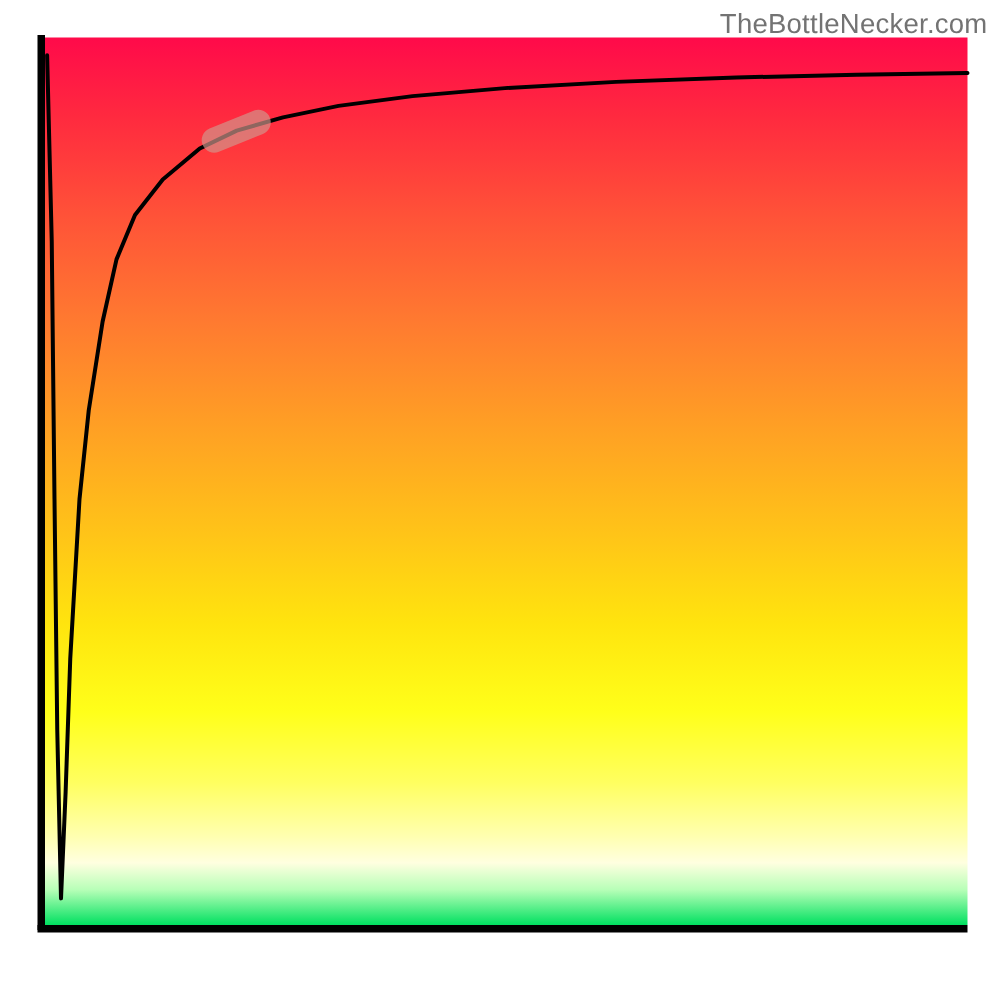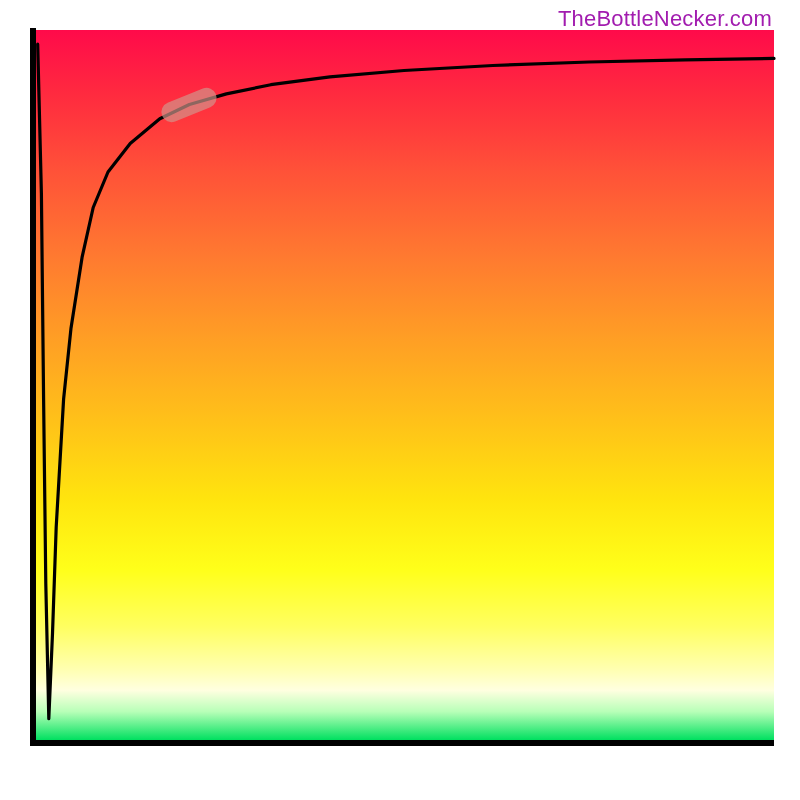--- a/index.html
+++ b/index.html
@@ -59,24 +59,24 @@
     position: absolute;
     width: 58px;
     height: 20px;
     border-radius: 10px;
     background: rgba(210,150,140,0.68);
     transform-origin: center center;
   }
   .watermark {
     position: absolute;
     top: 6px;
-    right: 28px;
+    right: 10px;
     font-family: Arial, Helvetica, sans-serif;
     font-size: 22px;
-    color: #a21caf;
+    color: #737373;
     letter-spacing: 0.2px;
   }
 </style>
 </head>
 <body>
 
 <div class="stage">
 
   <div class="plot-area"></div>
 

